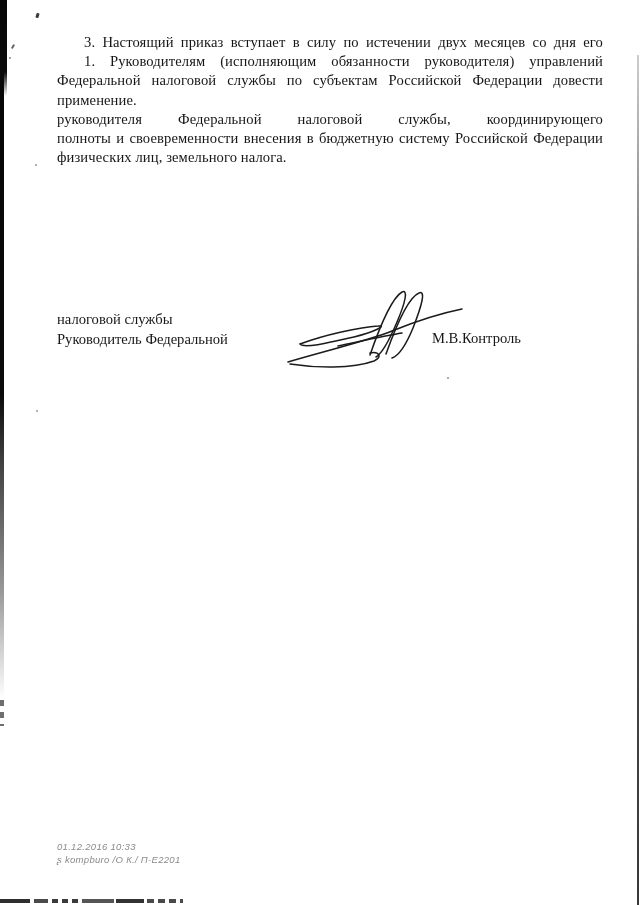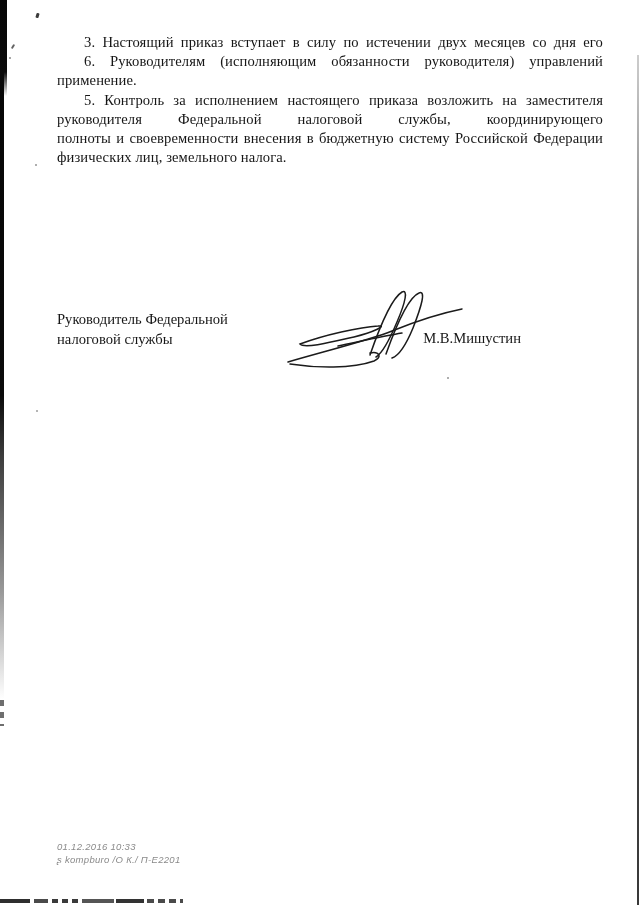--- a/index.html
+++ b/index.html
@@ -97,45 +97,45 @@
   <div class="speck sp3"></div>
   <div class="speck sp4"></div>
   <div class="speck sp5"></div>
   <div class="speck sp6"></div>
 
   <div class="doc-body">
       <div>
         <div class="tline first">3. Настоящий приказ вступает в силу по истечении двух месяцев со дня его</div>
       </div>
       <div>
-        <div class="tline first">6. Руководителям (исполняющим обязанности руководителя) управлений</div>
+        <div class="tline first">1. Руководителям (исполняющим обязанности руководителя) управлений</div>
+        <div class="tline">Федеральной налоговой службы по субъектам Российской Федерации довести</div>
         <div class="tline last">применение.</div>
       </div>
       <div>
-        <div class="tline first">5. Контроль за исполнением настоящего приказа возложить на заместителя</div>
         <div class="tline">руководителя Федеральной налоговой службы, координирующего</div>
         <div class="tline">полноты и своевременности внесения в бюджетную систему Российской Федерации</div>
         <div class="tline last">физических лиц, земельного налога.</div>
       </div>
     </div>
 
   <div class="sig-title">
+    <div>налоговой службы</div>
     <div>Руководитель Федеральной</div>
-    <div>налоговой службы</div>
   </div>
 
   <svg class="sig-svg" width="182" height="86" viewBox="0 0 182 86" fill="none" stroke="#1b1b1b" stroke-width="1.5" stroke-linecap="round">
     <path d="M14,60 C38,51 74,43 92,42 C102,41 88,48 68,53 C46,58 18,65 14,60 Z"></path>
     <path d="M2,78 C36,68 84,56 106,47 C138,34 156,29 176,25"></path>
     <path d="M84,71 C93,45 106,14 116,8 C122,5 120,17 111,38 C103,57 95,70 90,73"></path>
     <path d="M100,70 C110,42 123,13 133,9 C140,6 136,21 127,44 C120,61 112,72 106,74"></path>
     <path d="M4,80 C30,84 66,85 88,77 C97,73 93,67 84,69"></path>
     <path d="M52,62 C76,57 98,52 116,49"></path>
   </svg>
 
-  <div class="sig-name">М.В.Мишустин</div>
+  <div class="sig-name">М.В.Контроль</div>
 
   <div class="footer">
     <div>01.12.2016 10:33</div>
     <div>ʂ kompburo /О К./ П-Е2201</div>
   </div>
 
 </div>
 
 </body></html>

